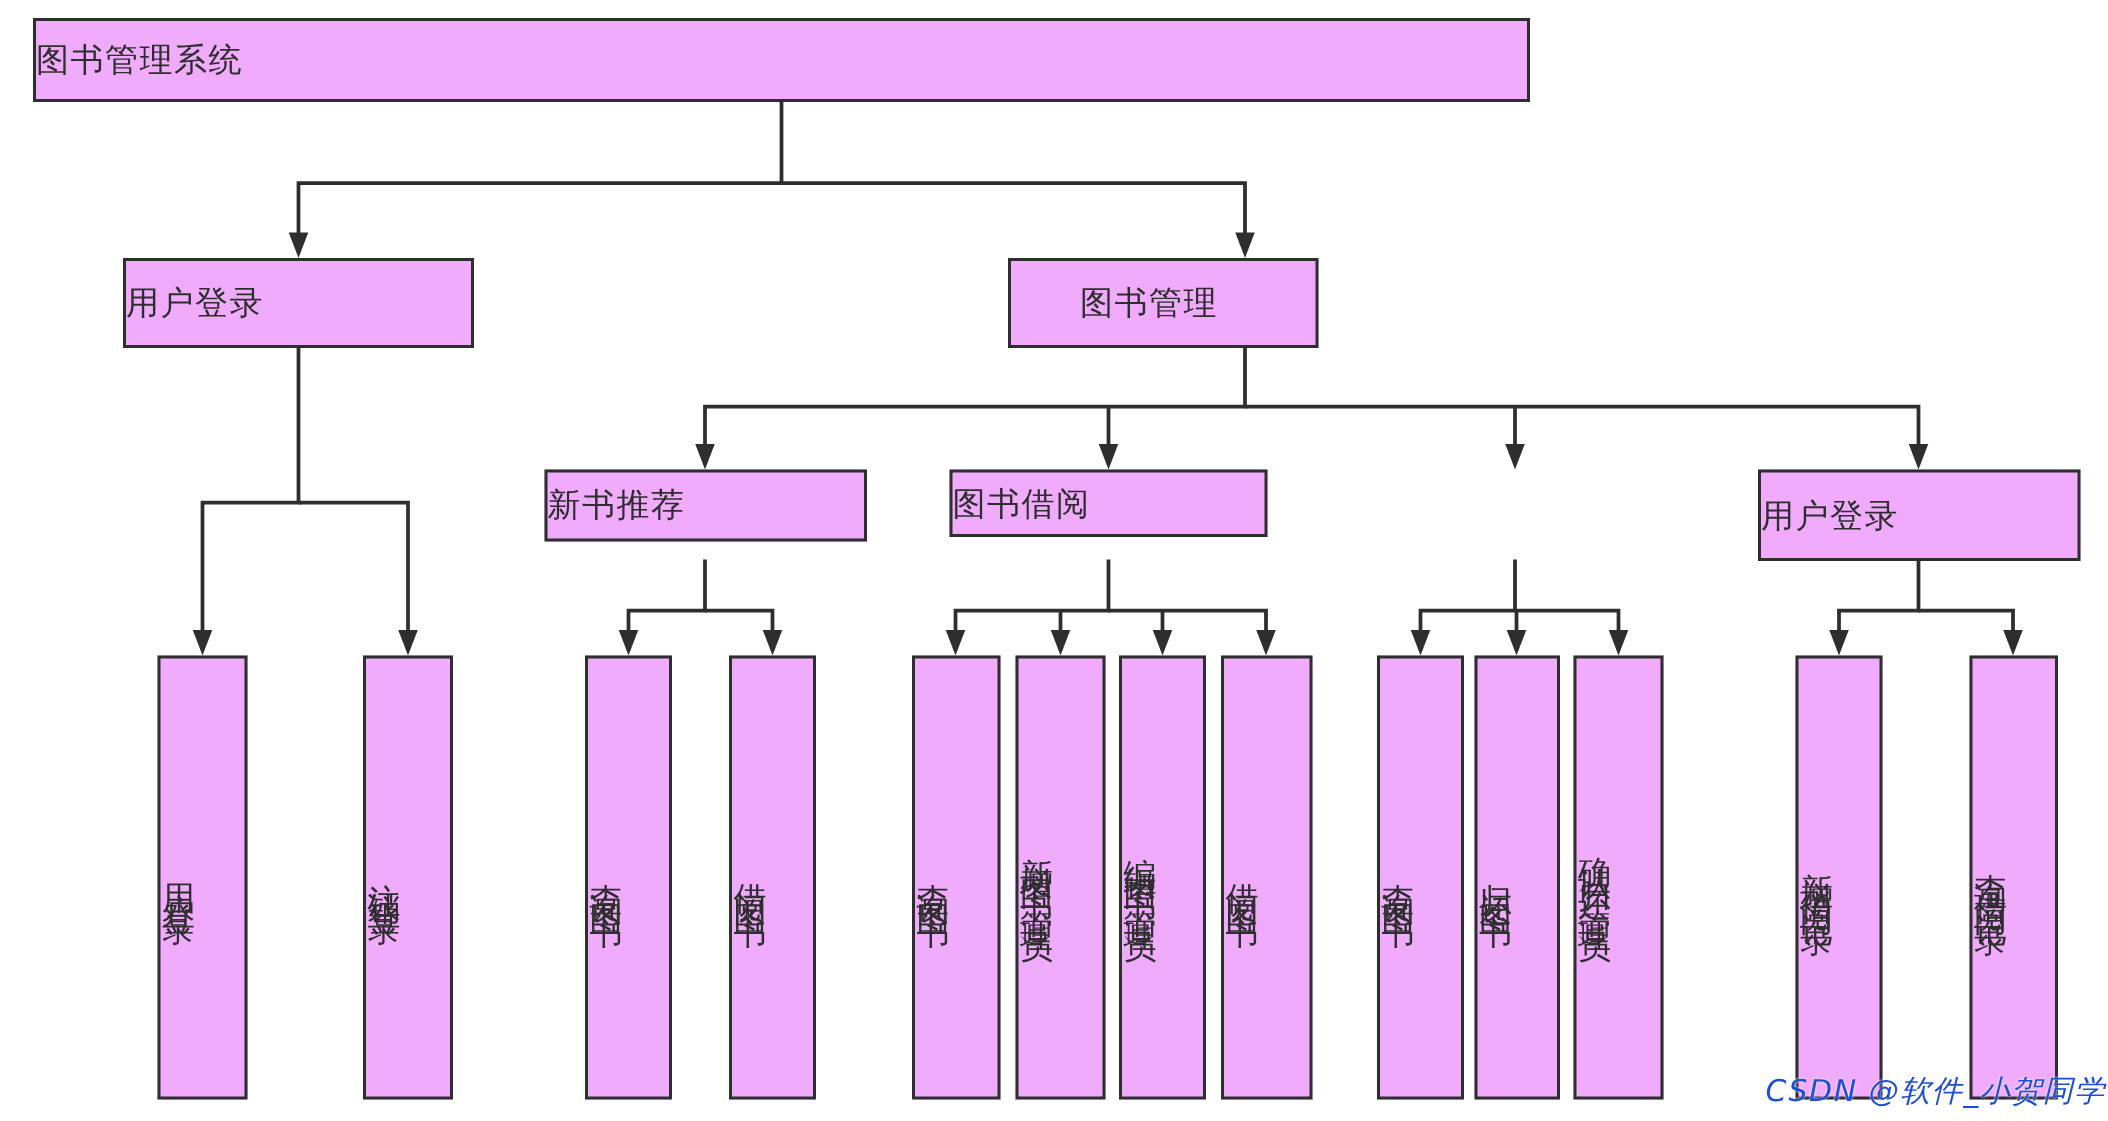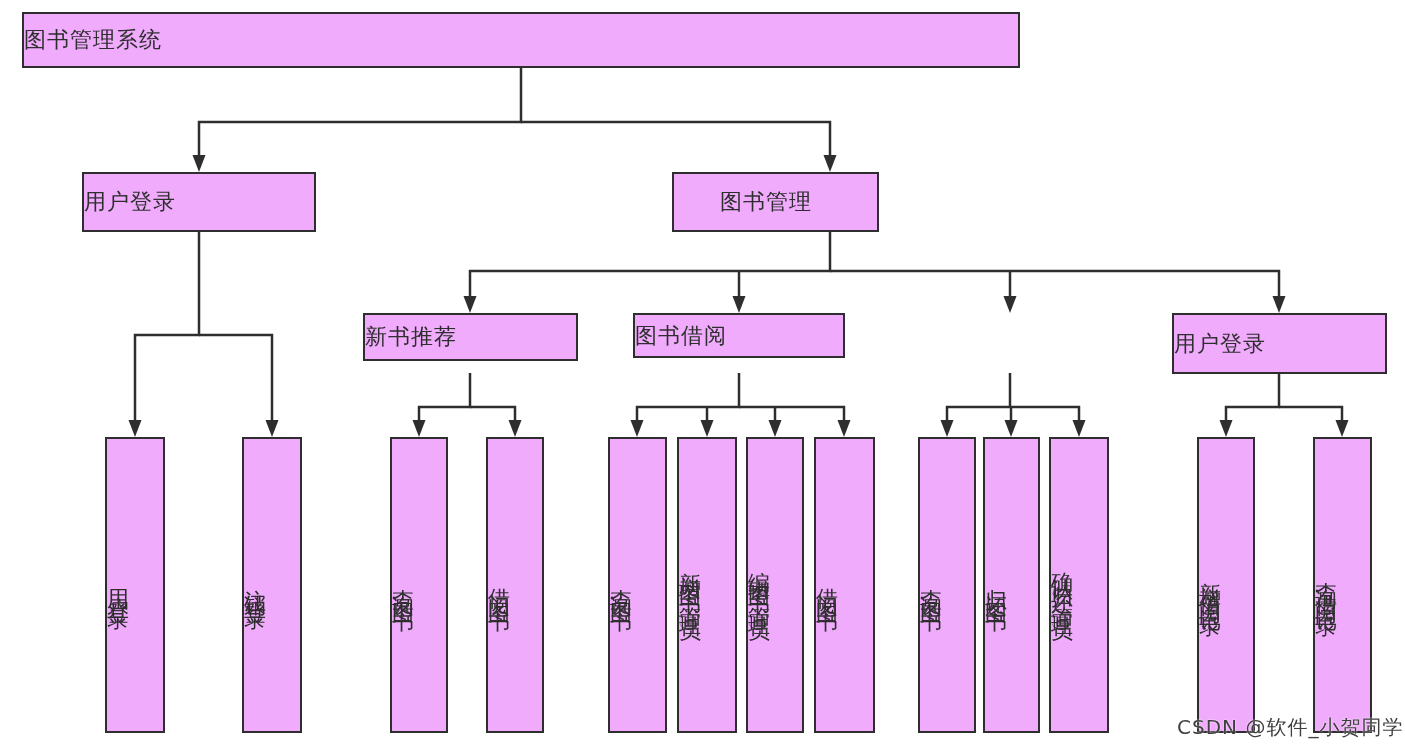--- a/index.html
+++ b/index.html
@@ -27,24 +27,25 @@
     font-size:22px;
     line-height:1;
     letter-spacing:7px;
     white-space:nowrap;
   }
   .watermark{
     position:absolute;
     left:1177px;top:714px;
     z-index:5;
     font-size:20px;
-    color:#404040;
+    color:#1d4ed8;
     letter-spacing:1px;
     white-space:nowrap;
     text-shadow:0 0 2px #ffffff;
+    font-style:italic;
   }
 </style>
 </head>
 <body>
 
 <div class="canvas">
 
   <svg class="connectors" width="1405" height="747" viewBox="0 0 1405 747">
     <g stroke="#2e2e2e" stroke-width="2.5" fill="none">
 

